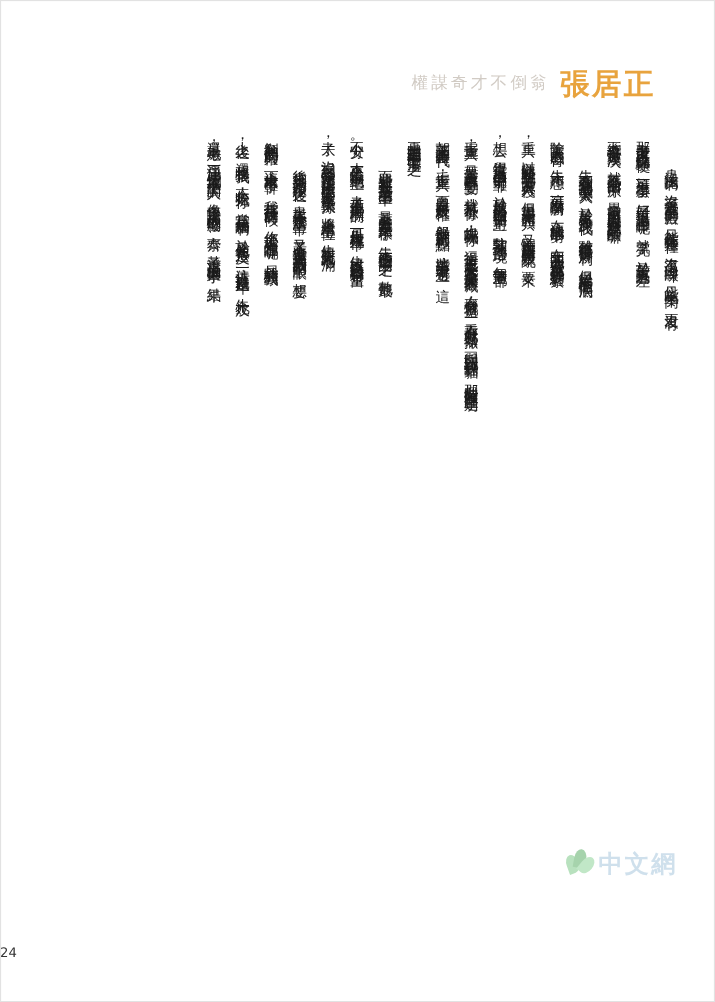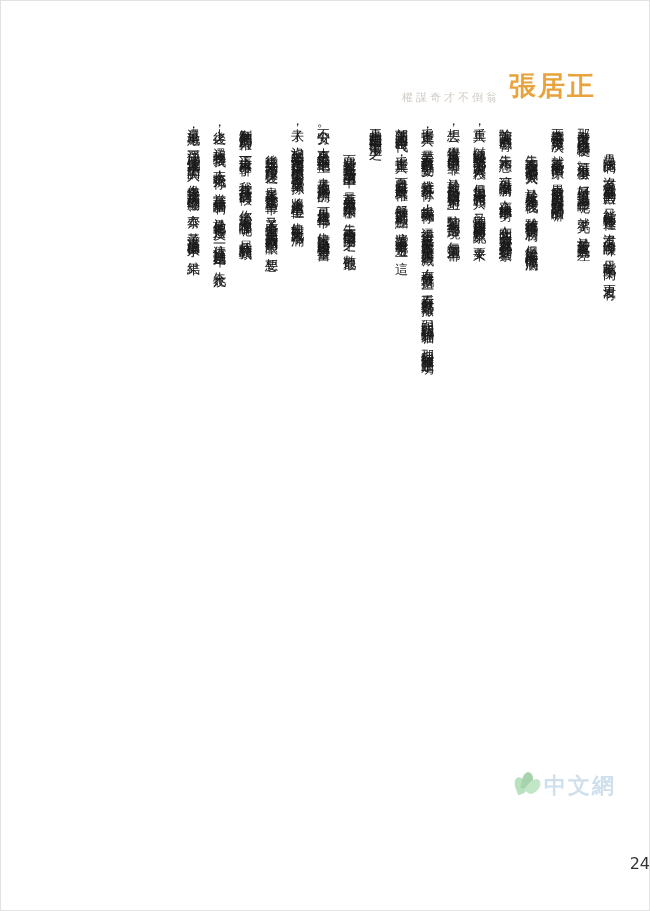--- a/index.html
+++ b/index.html
@@ -31,39 +31,38 @@
   .header {
     position: absolute;
     top: 52px;
     left: 0;
     right: 0;
     height: 52px;
   }
   .header-title-cn {
     position: absolute;
     right: 54px;
-    top: 16px;
+    top: 6px;
     font-family: "DejaVu Serif", "Liberation Serif", serif;
     font-size: 27px;
     letter-spacing: 2px;
     color: #e8a33d;
     font-weight: bold;
     white-space: nowrap;
   }
   .header-subtitle {
     position: absolute;
     right: 150px;
     top: 14px;
     font-family: "DejaVu Serif", "Liberation Serif", serif;
-    font-size: 11px;
+    font-size: 15px;
     letter-spacing: 3px;
     color: #c9c2ba;
     white-space: nowrap;
     opacity: 0.85;
-    margin-top: 24px;
   }
 
   
   .body-area {
     position: absolute;
     top: 118px;
     left: 30px;
     right: 28px;
     height: 700px;
   }
@@ -95,23 +94,23 @@
   .col.indent {
     padding-top: 26px;
   }
 
   
   .page-number {
     position: absolute;
     bottom: 38px;
     left: 0;
     right: 0;
-    text-align: right;
+    text-align: left;
     font-family: "DejaVu Sans", "Liberation Sans", sans-serif;
-    font-size: 16px;
+    font-size: 12px;
     color: #333;
   }
 
   
   .watermark {
     position: absolute;
     right: 34px;
     bottom: 110px;
     display: flex;
     gap: 4px;

